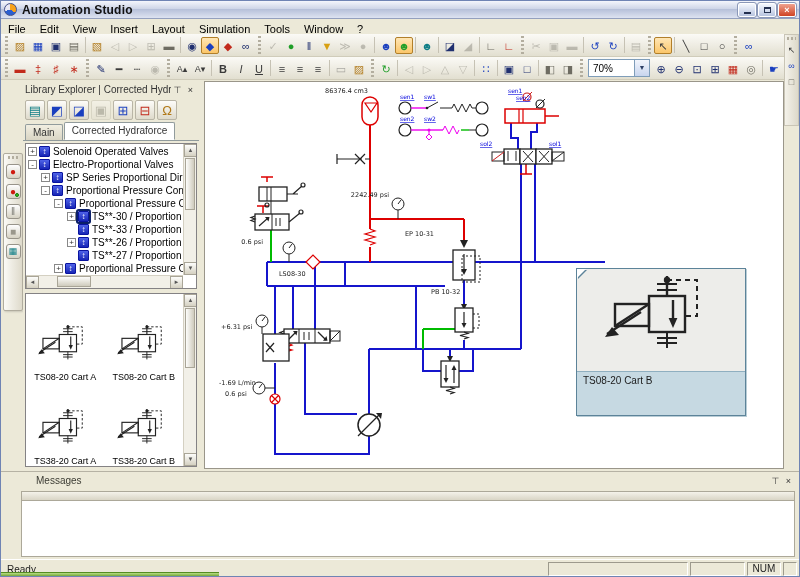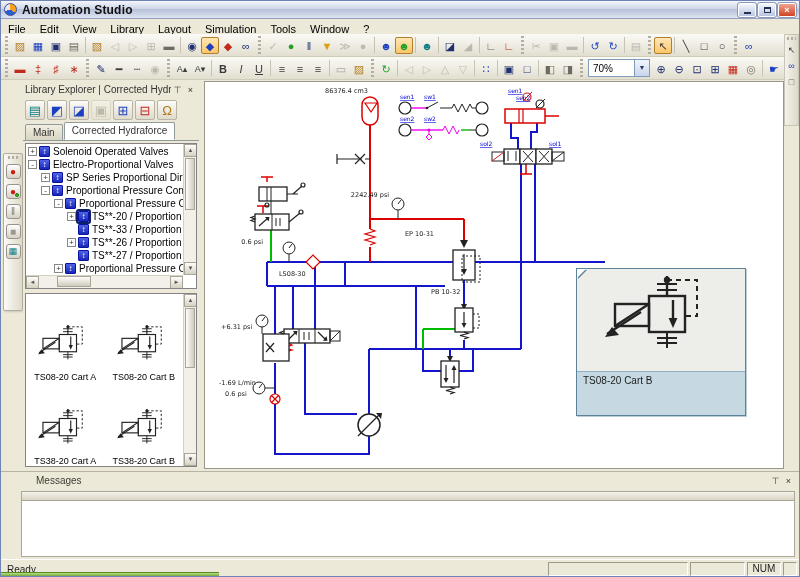--- a/index.html
+++ b/index.html
@@ -95,21 +95,21 @@
     <div class="title-text">Automation Studio</div>
     <div class="wbtn"><span class="mini"></span></div>
     <div class="wbtn"><span class="rest"></span></div>
     <div class="wbtn close">×</div>
   </div>
 
   <div class="menubar">
     <span class="menu-item">File</span>
     <span class="menu-item">Edit</span>
     <span class="menu-item">View</span>
-    <span class="menu-item">Library</span>
+    <span class="menu-item">Insert</span>
     <span class="menu-item">Layout</span>
     <span class="menu-item">Simulation</span>
     <span class="menu-item">Tools</span>
     <span class="menu-item">Window</span>
     <span class="menu-item">?</span>
   </div>
 
   <div class="tbrow tbrow1">
     <span class="grip"></span>
     <span class="ti c-gold">▨</span>
@@ -300,21 +300,21 @@
             <span class="tlabel">Proportional Pressure Contro</span>
           </div>
         <div class="trow" style="padding-left:28px">
             <span class="exp">-</span>
             <span class="ticon">↕</span>
             <span class="tlabel">Proportional Pressure Co</span>
           </div>
         <div class="trow" style="padding-left:41px">
             <span class="exp">+</span>
             <span class="ticon sel">↕</span>
-            <span class="tlabel">TS**-20 / Proportion</span>
+            <span class="tlabel">TS**-30 / Proportion</span>
           </div>
         <div class="trow" style="padding-left:41px">
             <span class="exp"></span>
             <span class="ticon">↕</span>
             <span class="tlabel">TS**-33 / Proportion</span>
           </div>
         <div class="trow" style="padding-left:41px">
             <span class="exp">+</span>
             <span class="ticon">↕</span>
             <span class="tlabel">TS**-26 / Proportion</span>

